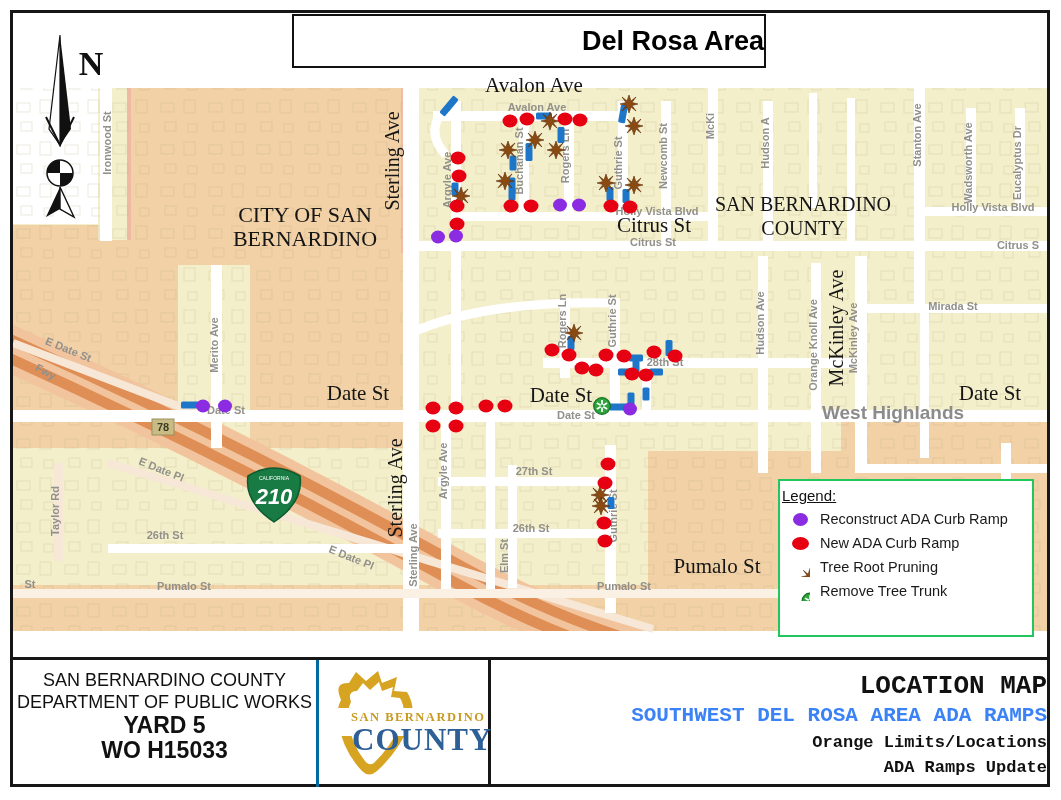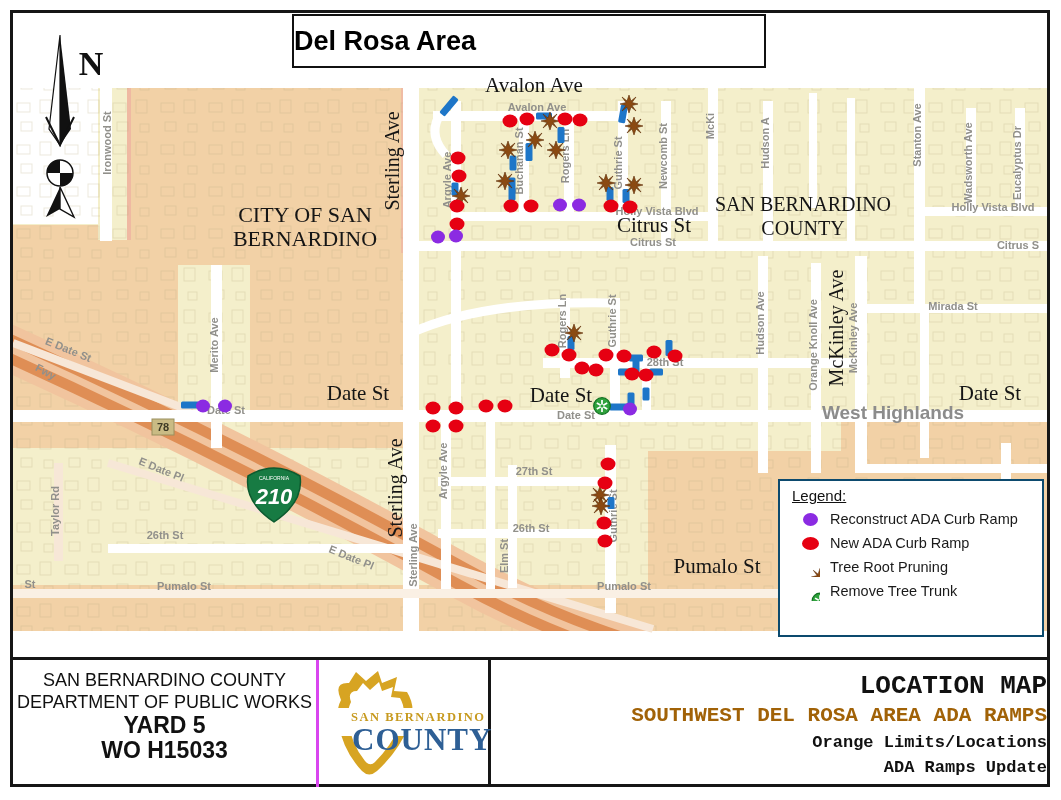--- a/index.html
+++ b/index.html
@@ -1,32 +1,32 @@
 <!DOCTYPE html>
 <html><head>
 <meta charset="utf-8">
 <style>
   html,body{margin:0;padding:0;background:#fff;}
   .page{position:relative;width:1061px;height:800px;background:#fff;overflow:hidden;
         font-family:"Liberation Sans",sans-serif;}
   .frame{position:absolute;left:10px;top:10px;width:1034px;height:771px;border:3px solid #161616;}
   .map-wrap{position:absolute;left:0;top:0;width:1034px;height:641px;}
   .footer{position:absolute;left:0;top:644px;width:1034px;height:127px;border-top:3px solid #161616;display:flex;}
-  .cell-agency{width:303px;border-right:3px solid #d946ef;text-align:center;padding-top:9px;}
+  .cell-agency{width:303px;border-right:3px solid #0369a1;text-align:center;padding-top:9px;}
   .cell-logo{width:169px;border-right:3px solid #161616;position:relative;}
   .cell-title{flex:1;text-align:right;padding-top:10px;font-family:Liberation Mono, monospace;}
   .agency-line{font-size:18px;line-height:22px;color:#111;}
   .agency-bold{font-size:23px;line-height:25px;font-weight:bold;color:#111;}
   .loc-title{font-size:26px;font-weight:bold;color:#111;line-height:32px;}
-  .loc-sub1{font-size:21px;font-weight:bold;color:#a16207;line-height:28px;}
+  .loc-sub1{font-size:21px;font-weight:bold;color:#3b82f6;line-height:28px;}
   .loc-sub2{font-size:17px;font-weight:bold;color:#111;line-height:25px;}
   .title-box{position:absolute;left:292px;top:14px;width:470px;height:50px;border:2px solid #111;
-             background:#fff;z-index:6;text-align:left;line-height:50px;font-size:27px;font-weight:bold;color:#000;}
-  .legend{position:absolute;left:778px;top:479px;width:252px;height:150px;border:2px solid #0c4a6e;
-          background:#fff;z-index:5;padding:4px 0 0 10px;box-sizing:content-box;}
+             background:#fff;z-index:6;text-align:right;line-height:50px;font-size:27px;font-weight:bold;color:#000;}
+  .legend{position:absolute;left:778px;top:479px;width:252px;height:150px;border:2px solid #22c55e;
+          background:#fff;z-index:5;padding:4px 0 0 0;box-sizing:content-box;}
   .legend-title{font-size:15px;color:#111;text-decoration:underline;margin:2px 0 3px 2px;}
   .legend-row{display:flex;align-items:center;height:24px;}
   .legend-icon{width:40px;display:flex;justify-content:center;align-items:center;}
   .legend-label{font-size:14.5px;color:#1a1a1a;}
   .dot{display:inline-block;border-radius:50%;}
   .dot-red{width:17px;height:13px;background:#E60012;}
   .dot-purple{width:15px;height:13px;background:#8B2BE2;}
   .bar-blue{display:inline-block;width:9px;height:21px;background:#1C1CDE;border-radius:1px;}
   .logo-box{position:absolute;left:6px;top:6px;width:158px;height:114px;}
   .logo-band{position:absolute;left:0;top:42px;width:158px;height:28px;background:#fff;z-index:2;}

